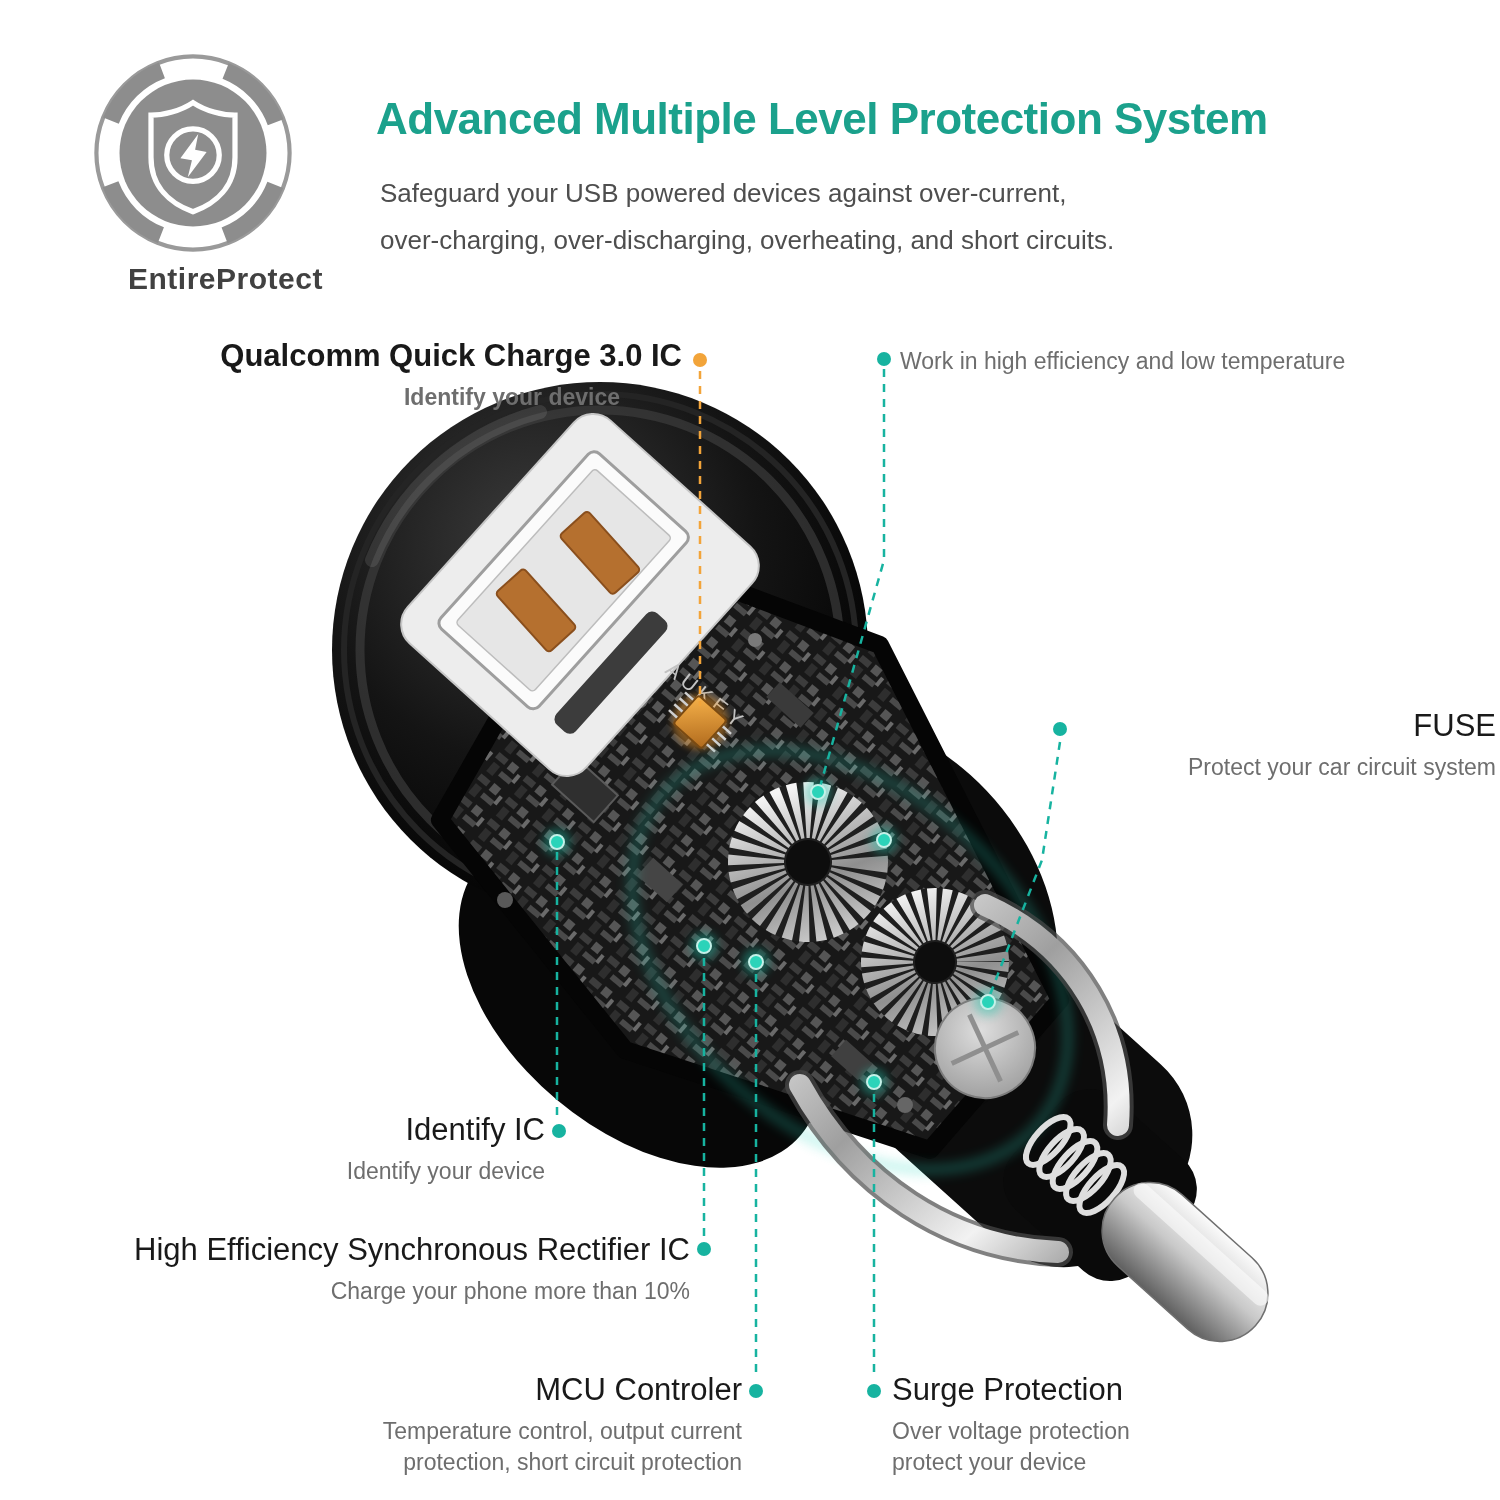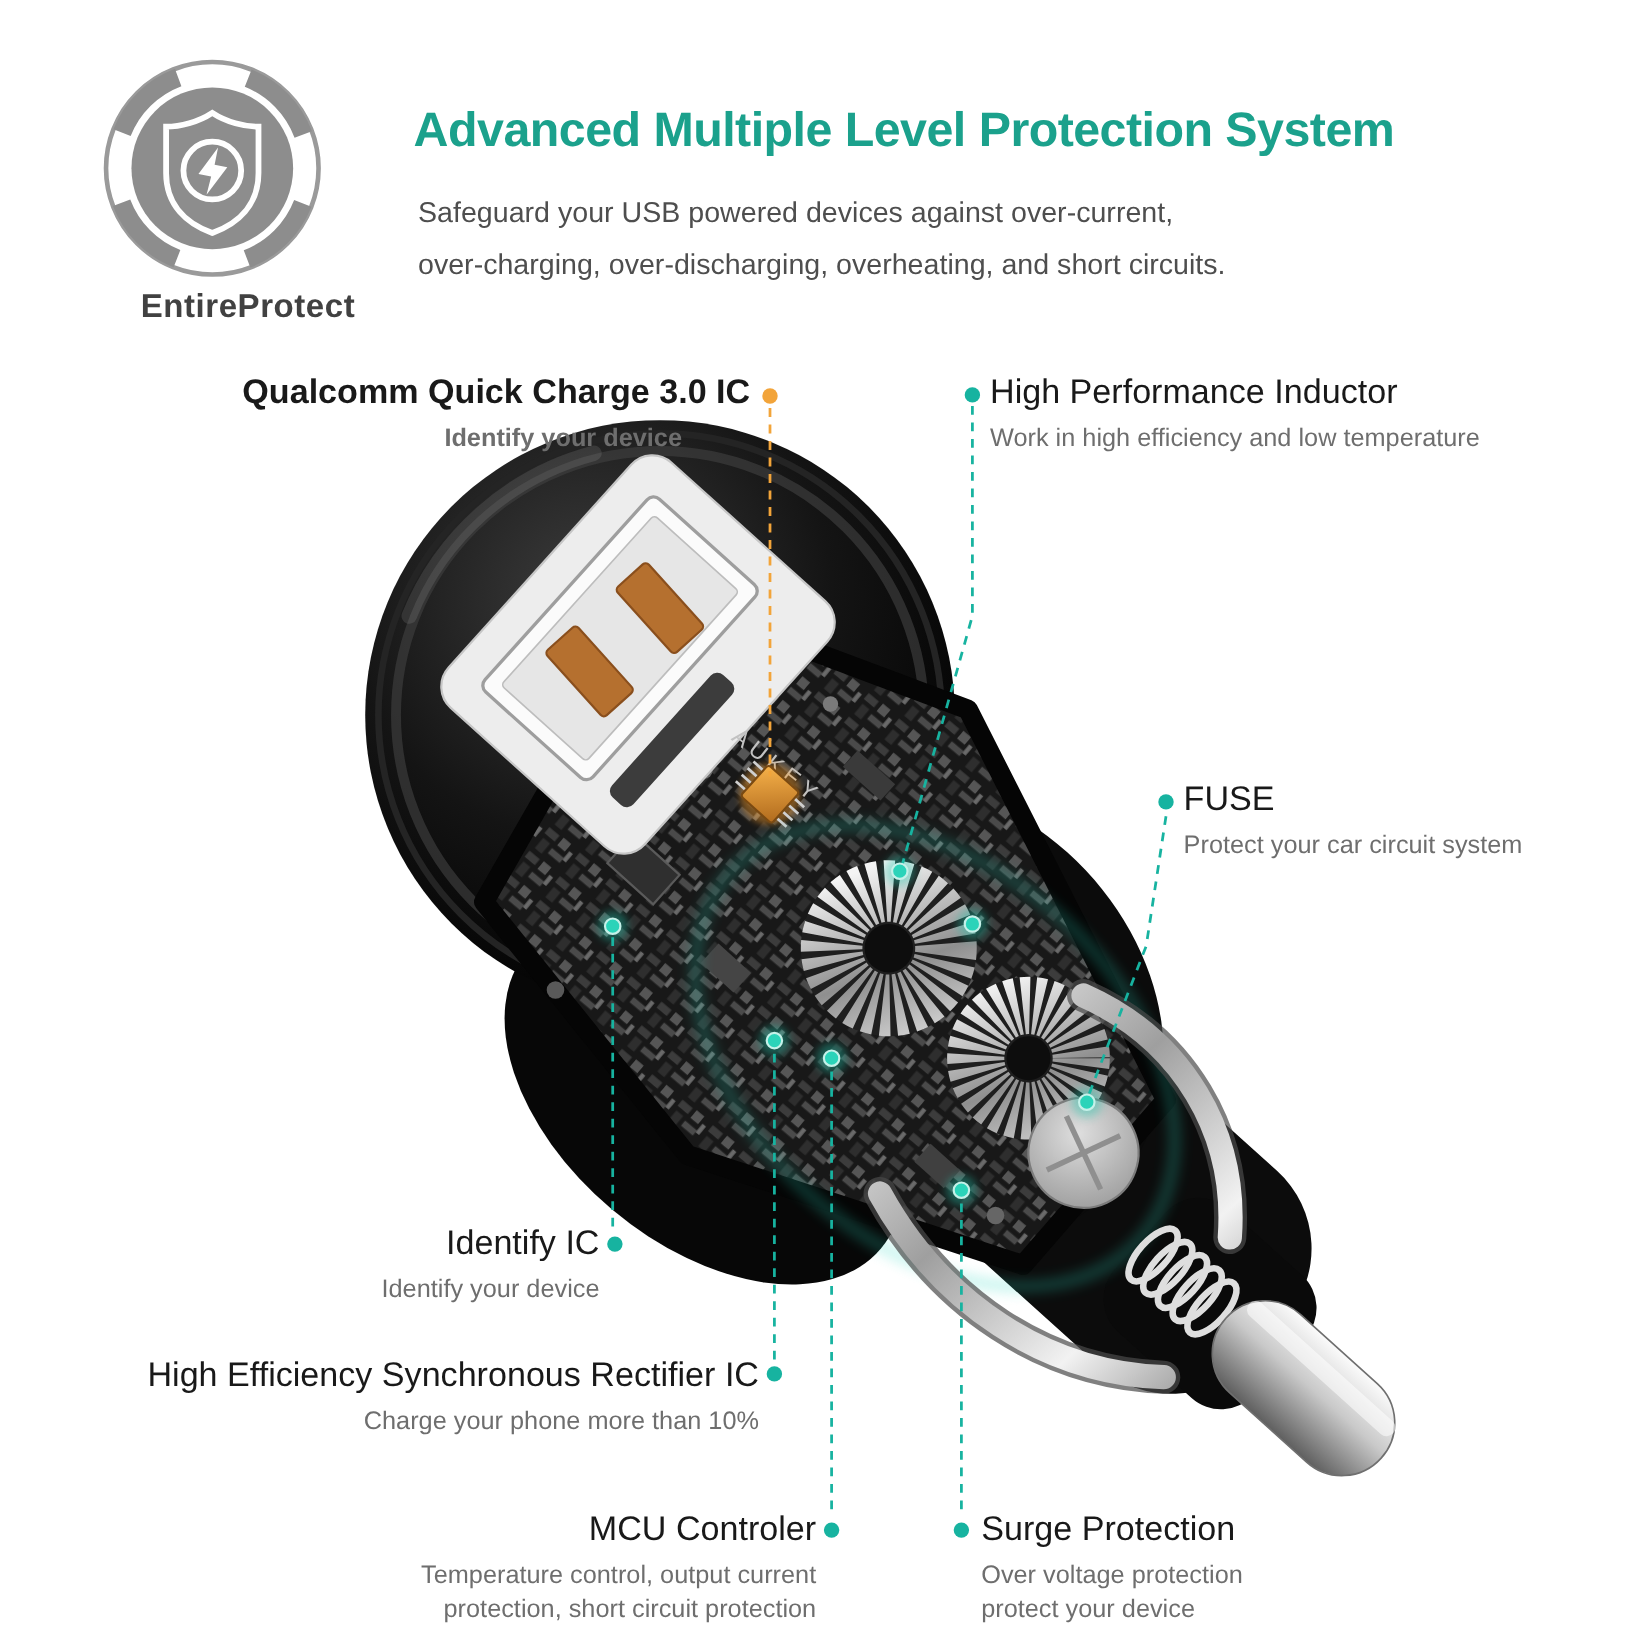--- a/index.html
+++ b/index.html
@@ -228,26 +228,25 @@
     <div>over-charging, over-discharging, overheating, and short circuits.</div>
   </div>
 
   <div class="callout right" style="left:150px;top:338px;width:532px;font-weight:bold;">
     <div class="c-title">Qualcomm Quick Charge 3.0 IC</div>
     <div class="c-desc" style="padding-right:62px;">Identify your device</div>
   </div>
   <span class="dot dot-orange" style="left:693px;top:353px;"></span>
 
   <div class="callout" style="left:900px;top:338px;width:520px;">
-    <div class="c-title">High Performance Inductor</div>
     <div class="c-desc">Work in high efficiency and low temperature</div>
   </div>
   <span class="dot dot-teal" style="left:877px;top:352px;"></span>
 
-  <div class="callout" style="left:1076px;top:708px;width:420px;">
+  <div class="callout" style="left:1076px;top:708px;width:420px;text-align:right;">
     <div class="c-title">FUSE</div>
     <div class="c-desc">Protect your car circuit system</div>
   </div>
   <span class="dot dot-teal" style="left:1053px;top:722px;"></span>
 
   <div class="callout right" style="left:200px;top:1112px;width:345px;">
     <div class="c-title">Identify IC</div>
     <div class="c-desc">Identify your device</div>
   </div>
   <span class="dot dot-teal" style="left:552px;top:1124px;"></span>

